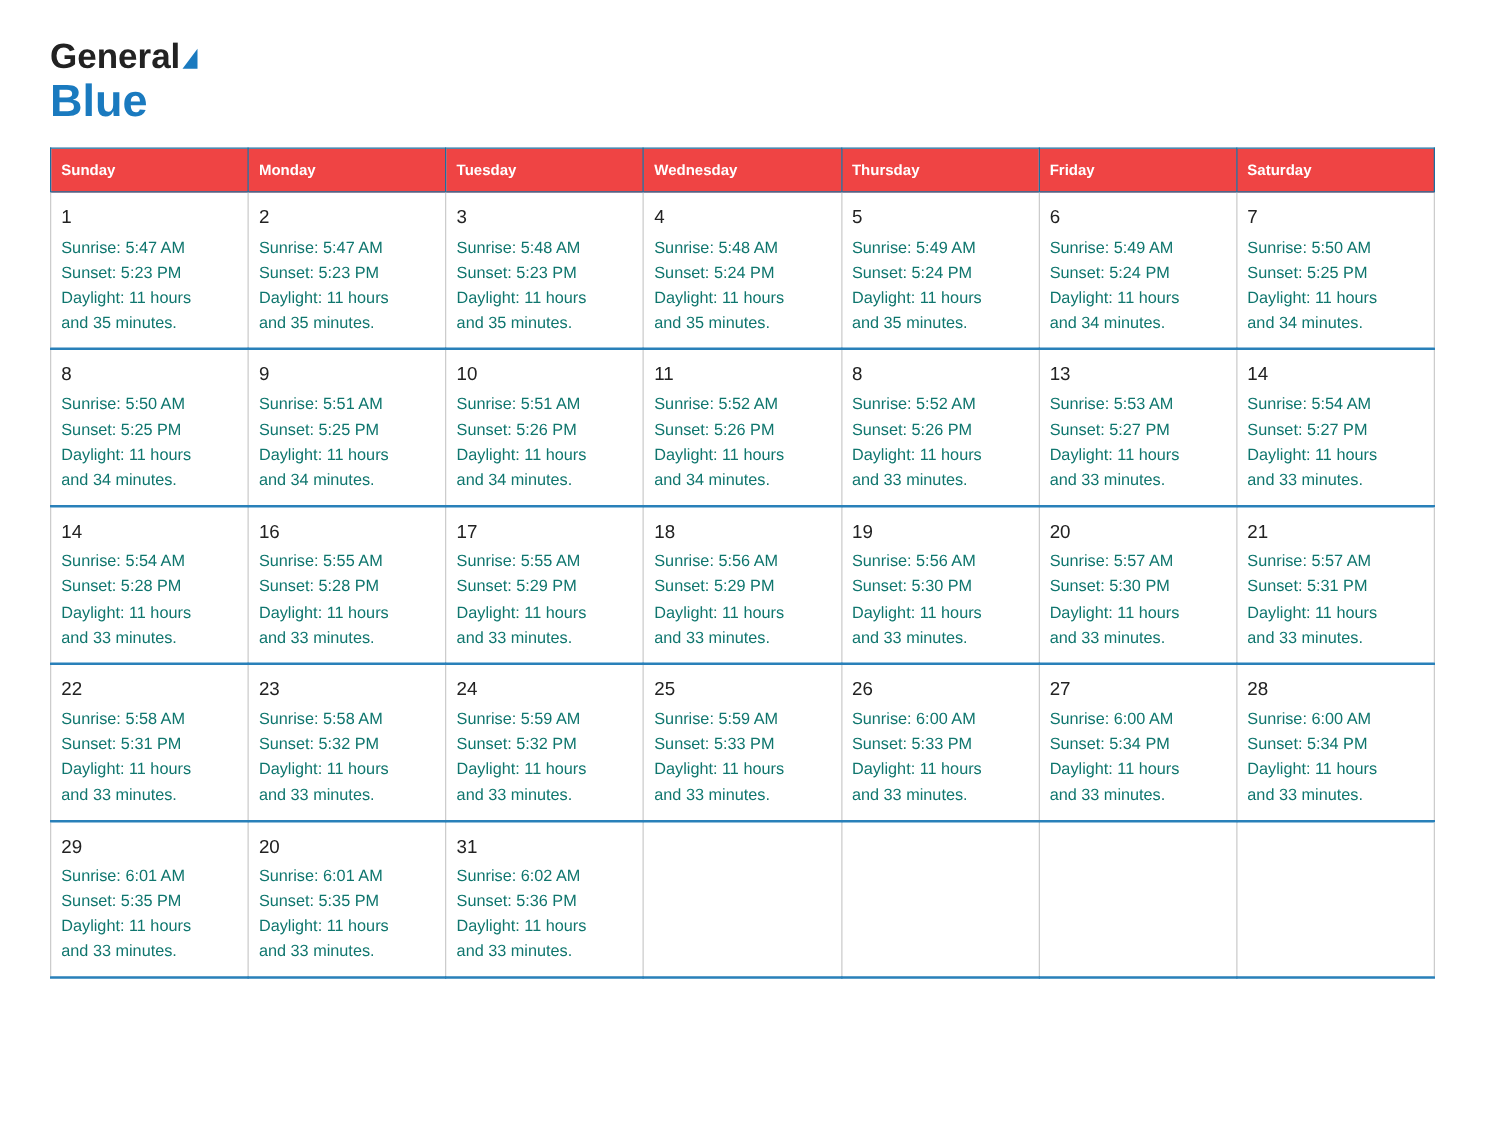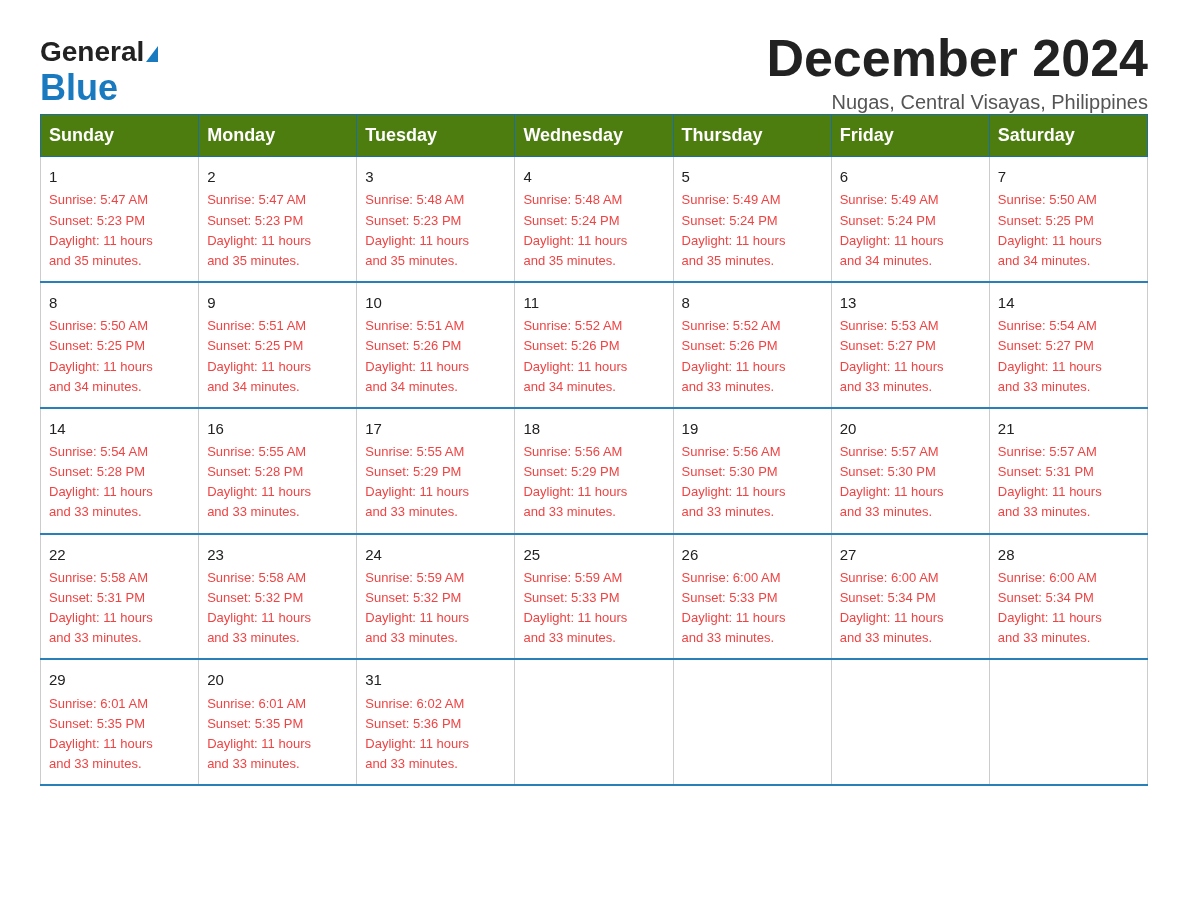--- a/index.html
+++ b/index.html
@@ -5,21 +5,22 @@
     * { box-sizing: border-box; margin: 0; padding: 0; }
     body {
       font-family: Arial, sans-serif;
       background: #ffffff;
       padding: 30px 40px;
       color: #222;
     }
     .header {
       display: flex;
       justify-content: space-between;
-      align-items: center;
+      align-items: flex-end;
+      margin-bottom: 18px;
     }
     .logo {
       display: flex;
       flex-direction: column;
       align-items: flex-start;
     }
     .logo-general {
       font-size: 28px;
       font-weight: bold;
       color: #222;
@@ -53,23 +54,23 @@
       font-size: 20px;
       color: #555;
       margin-top: 4px;
     }
     table {
       width: 100%;
       border-collapse: collapse;
       table-layout: fixed;
     }
     thead th {
-      background-color: #4d7c0f;
+      background-color: #ef4444;
       color: white;
-      font-size: 18px;
+      font-size: 12px;
       font-weight: bold;
       padding: 10px 8px;
       text-align: left;
       border: 1px solid #1a6fa0;
     }
     tbody td {
       vertical-align: top;
       padding: 8px 8px 10px 8px;
       border: 1px solid #ccc;
       font-size: 13px;
@@ -80,38 +81,34 @@
       border-bottom: 2px solid #2980b9;
     }
     .day-num {
       font-size: 15px;
       font-weight: normal;
       color: #222;
       display: block;
       margin-bottom: 2px;
     }
     .day-info {
-      color: #ef4444;
+      color: #0f766e;
       font-size: 13px;
     }
     tbody td:empty {
       background: #fff;
     }
   </style>
 </head>
 <body>
 
 <div class="header">
   <div class="logo">
     <span class="logo-general">General<span class="logo-triangle"></span></span>
     <span class="logo-blue">Blue</span>
-  </div>
-  <div class="title-block">
-    <div class="month-title">December 2024</div>
-    <div class="location">Nugas, Central Visayas, Philippines</div>
   </div>
 </div>
 
 <table>
   <thead>
     <tr>
         <th>Sunday</th>
         <th>Monday</th>
         <th>Tuesday</th>
         <th>Wednesday</th>

